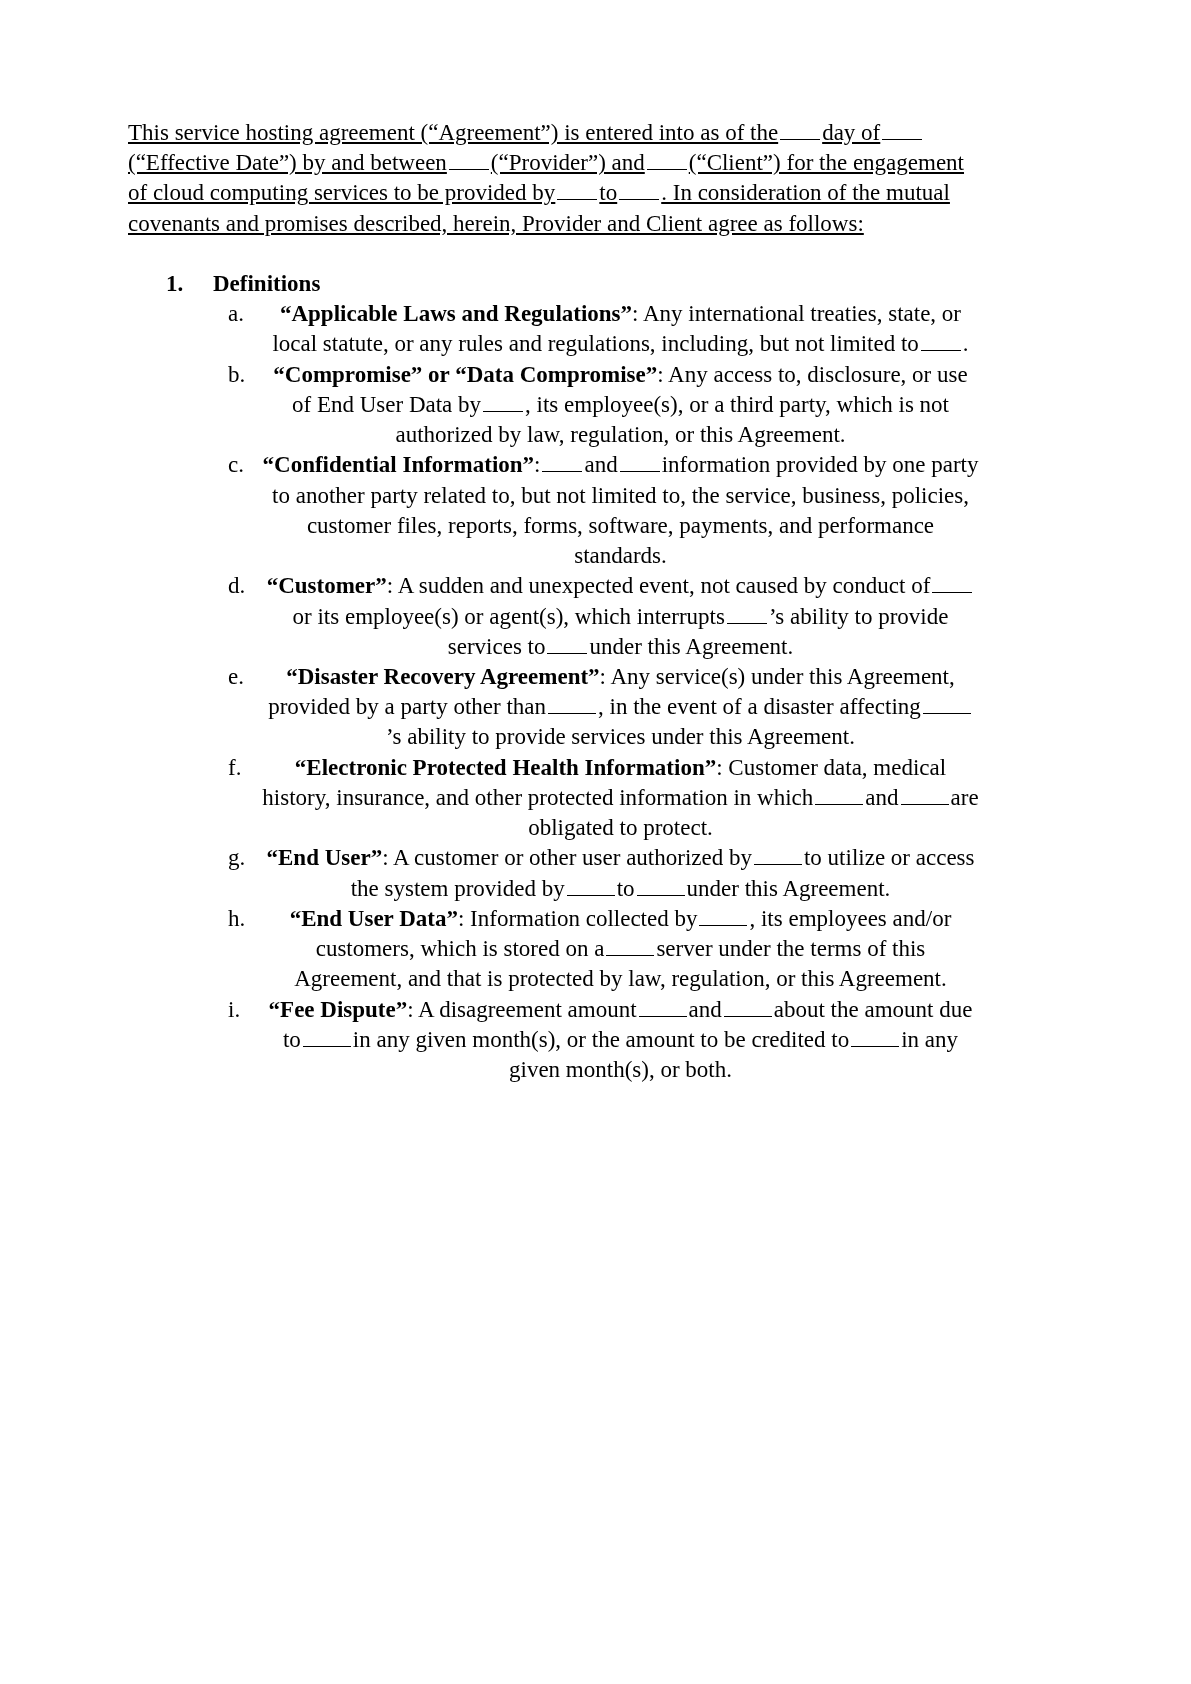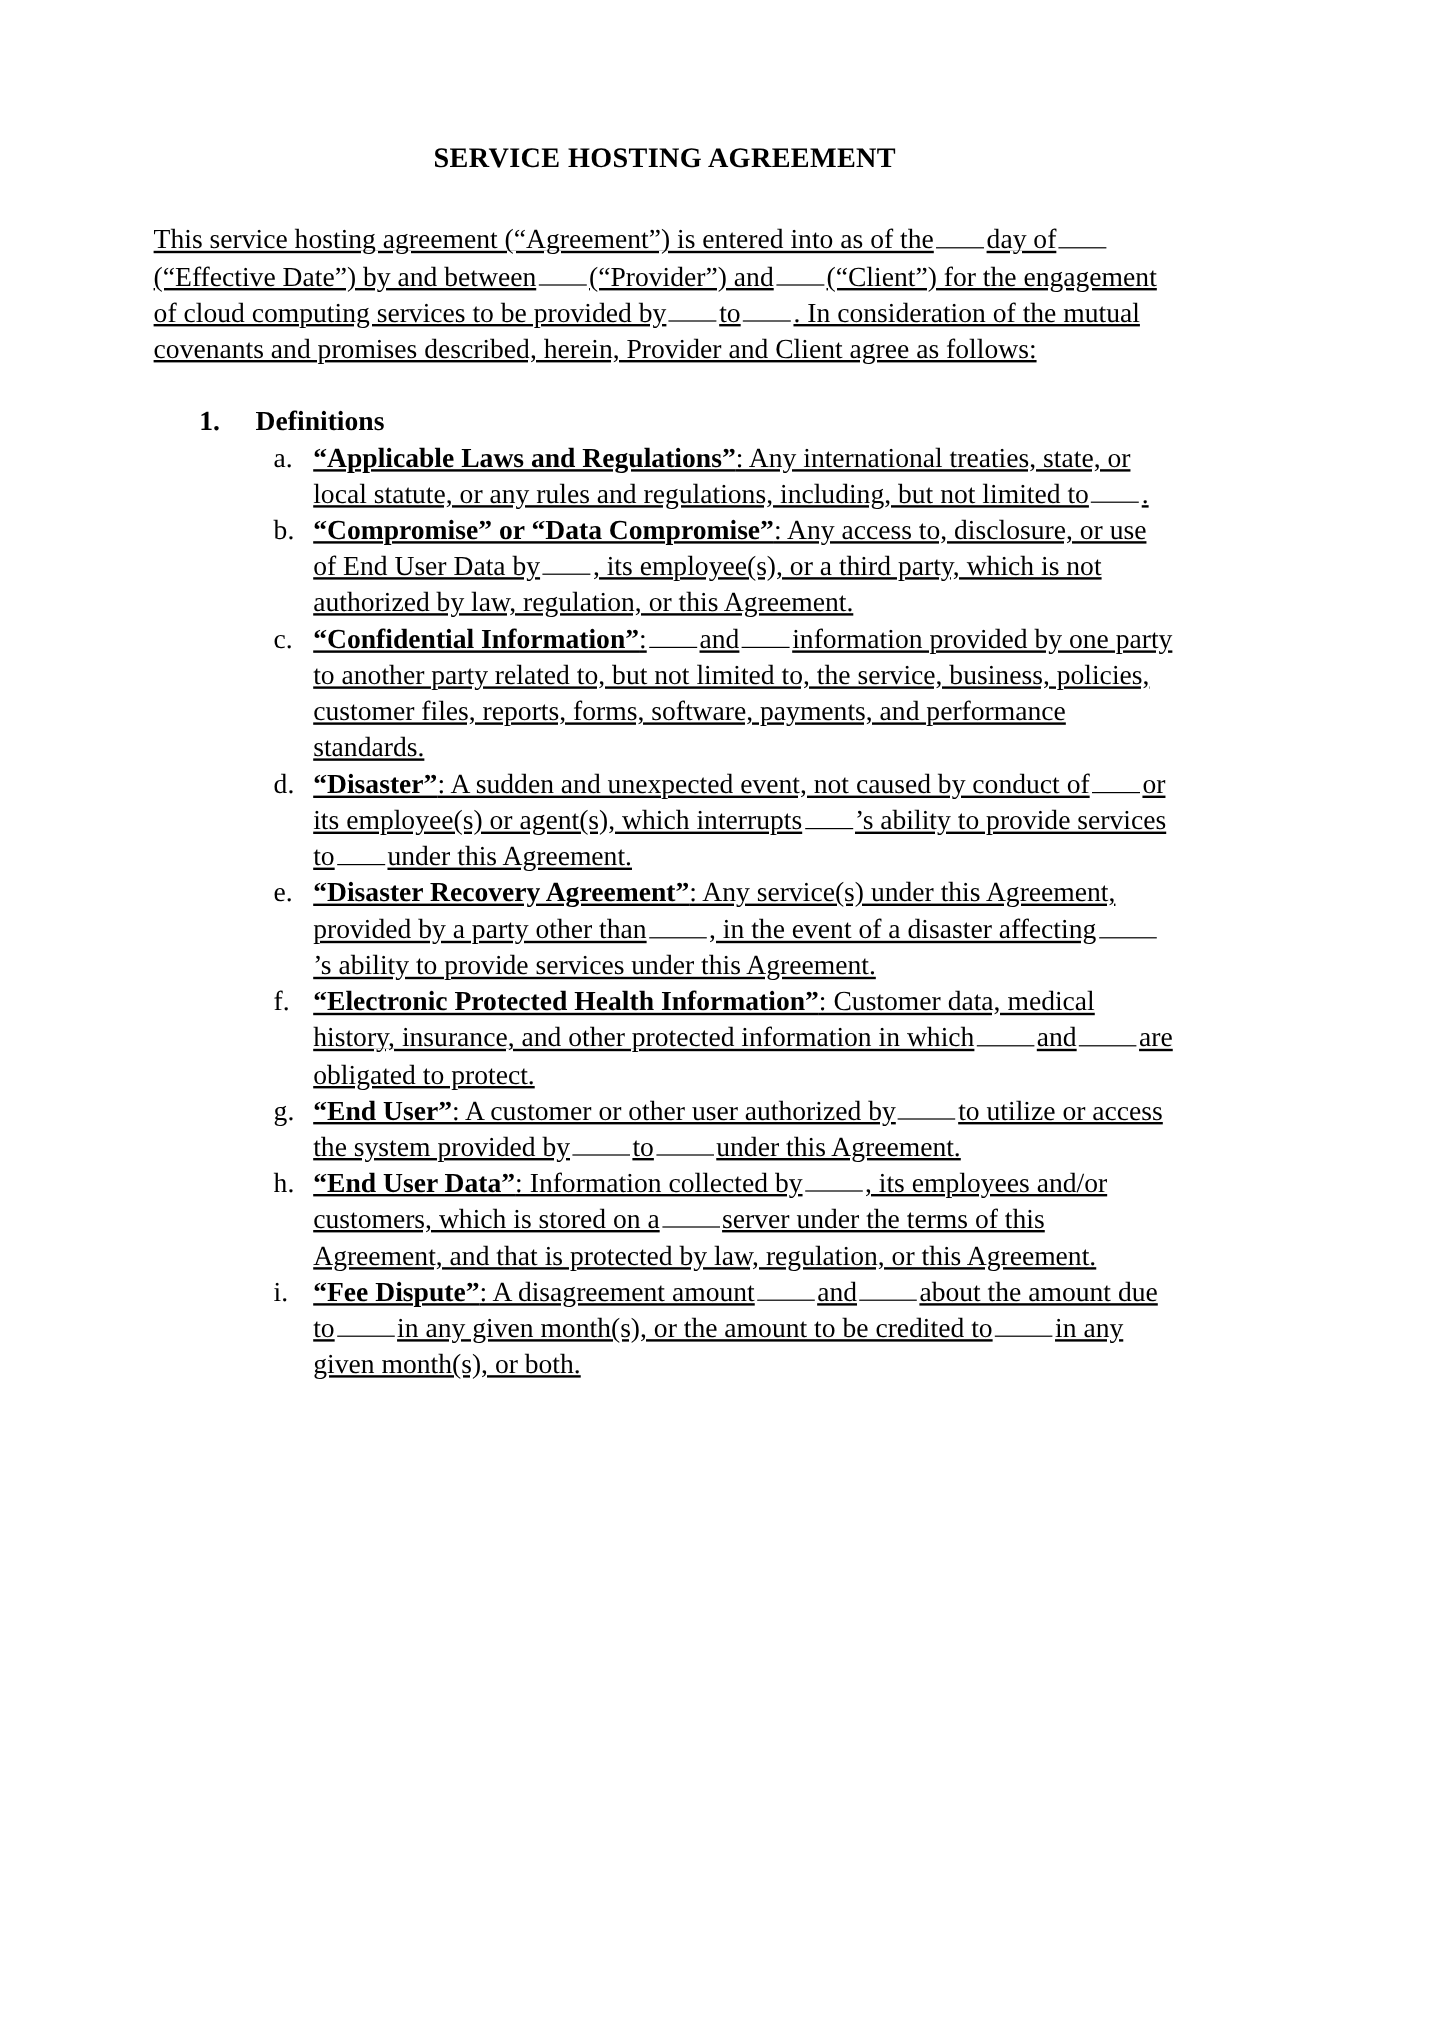--- a/index.html
+++ b/index.html
@@ -75,42 +75,40 @@
   }
   .item-marker {
     flex: 0 0 33px;
     width: 33px;
     text-align: left;
     font-size: 23px;
     line-height: 1.315;
   }
   .item-body {
     flex: 1 1 auto;
-    text-align: left;
-    text-decoration: underline;
+    text-align: center;
   }
   .term {
     font-weight: bold;
   }
   .blank {
     display: inline-block;
     border-bottom: 1.6px solid #000;
     vertical-align: baseline;
     margin: 0 2px;
   }
   .blank.b4 { width: 40px; }
   .blank.b5 { width: 48px; }
 </style>
 </head>
 <body>
 
 <div class="page">
   <div class="content">
 
-    <h1 class="doc-title">SERVICE HOSTING AGREEMENT</h1>
 
     <p class="intro"><span>This service hosting agreement (“Agreement”) is entered into as of the</span><span class="blank b4"></span><span>day of</span><span class="blank b4"></span><br><span>(“Effective Date”) by and between</span><span class="blank b4"></span><span>(“Provider”) and</span><span class="blank b4"></span><span>(“Client”) for the engagement of cloud computing services to be provided by</span><span class="blank b4"></span><span>to</span><span class="blank b4"></span><span>. In consideration of the mutual covenants and promises described, herein, Provider and Client agree as follows:</span></p>
 
     <div class="section">
       <div class="section-head">
         <span class="section-num">1.</span>
         <span class="section-title">Definitions</span>
       </div>
 
       <ol class="defs">
@@ -125,21 +123,21 @@
           <span class="item-body"><span class="term">“Compromise” or “Data Compromise”</span><span>: Any access to, disclosure, or use of End User Data by</span><span class="blank b4"></span><span>, its employee(s), or a third party, which is not authorized by law, regulation, or this Agreement.</span></span>
         </li>
 
         <li>
           <span class="item-marker">c.</span>
           <span class="item-body"><span class="term">“Confidential Information”</span><span>:</span><span class="blank b4"></span><span>and</span><span class="blank b4"></span><span>information provided by one party to another party related to, but not limited to, the service, business, policies, customer files, reports, forms, software, payments, and performance standards.</span></span>
         </li>
 
         <li>
           <span class="item-marker">d.</span>
-          <span class="item-body"><span class="term">“Disaster”</span><span>: A sudden and unexpected event, not caused by conduct of</span><span class="blank b4"></span><span>or its employee(s) or agent(s), which interrupts</span><span class="blank b4"></span><span>’s ability to provide services to</span><span class="blank b4"></span><span>under this Agreement.</span></span>
+          <span class="item-body"><span class="term">“Customer”</span><span>: A sudden and unexpected event, not caused by conduct of</span><span class="blank b4"></span><span>or its employee(s) or agent(s), which interrupts</span><span class="blank b4"></span><span>’s ability to provide services to</span><span class="blank b4"></span><span>under this Agreement.</span></span>
         </li>
 
         <li>
           <span class="item-marker">e.</span>
           <span class="item-body"><span class="term">“Disaster Recovery Agreement”</span><span>: Any service(s) under this Agreement, provided by a party other than</span><span class="blank b5"></span><span>, in the event of a disaster affecting</span><span class="blank b5"></span><span>’s ability to provide services under this Agreement.</span></span>
         </li>
 
         <li>
           <span class="item-marker">f.</span>
           <span class="item-body"><span class="term">“Electronic Protected Health Information”</span><span>: Customer data, medical history, insurance, and other protected information in which</span><span class="blank b5"></span><span>and</span><span class="blank b5"></span><span>are obligated to protect.</span></span>

